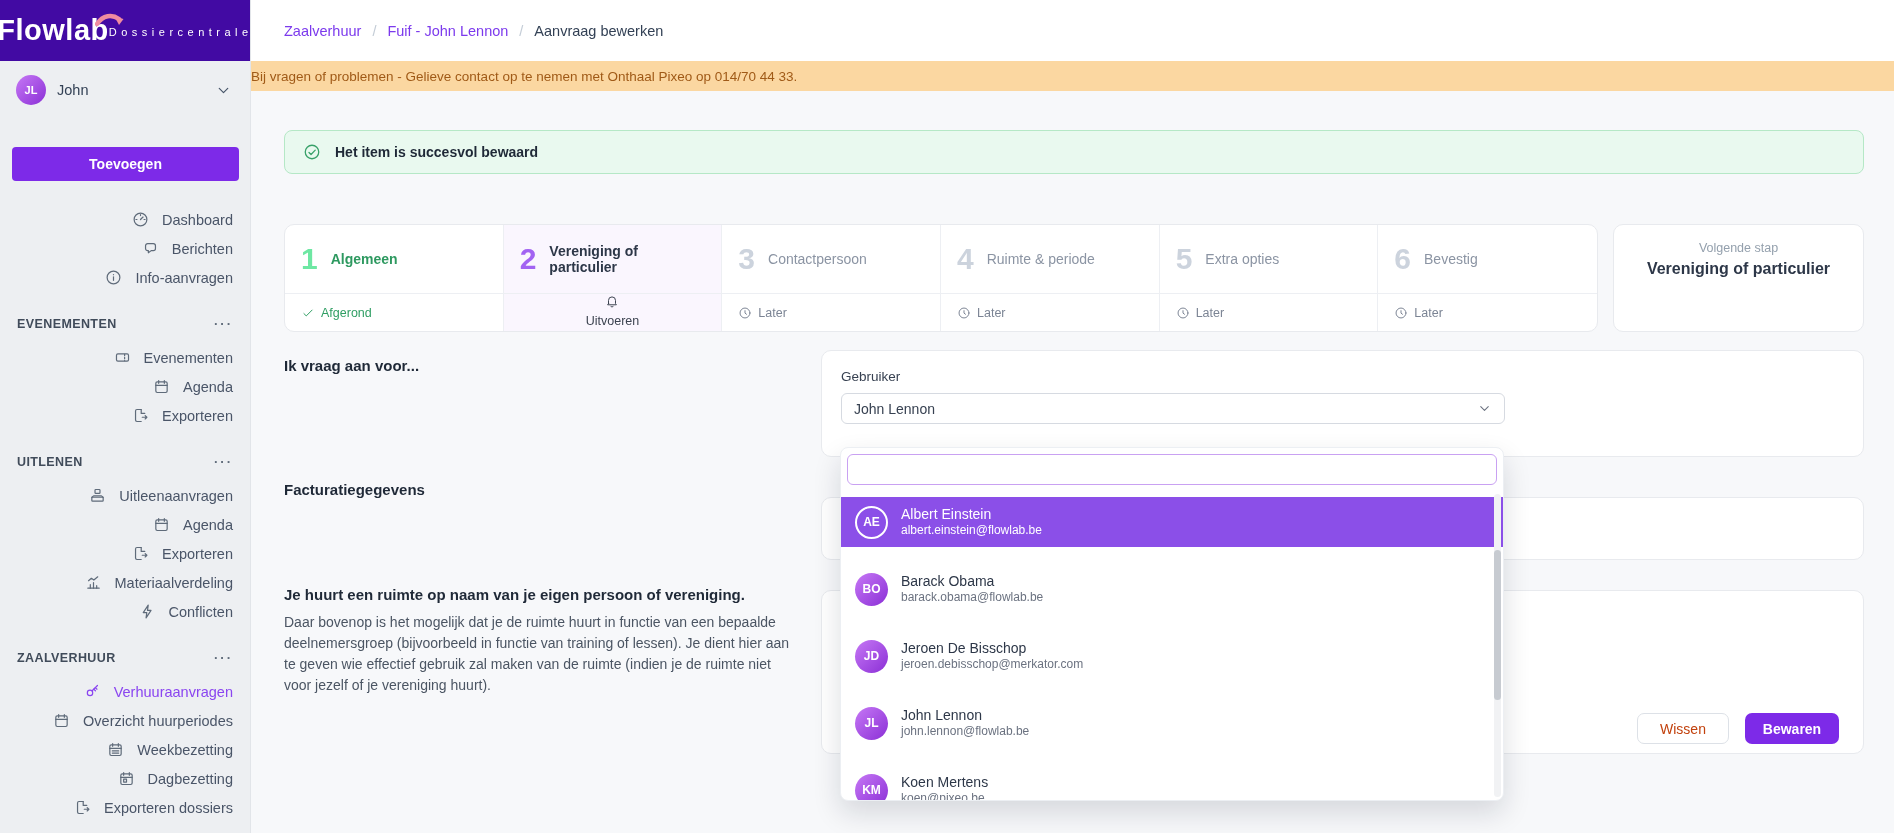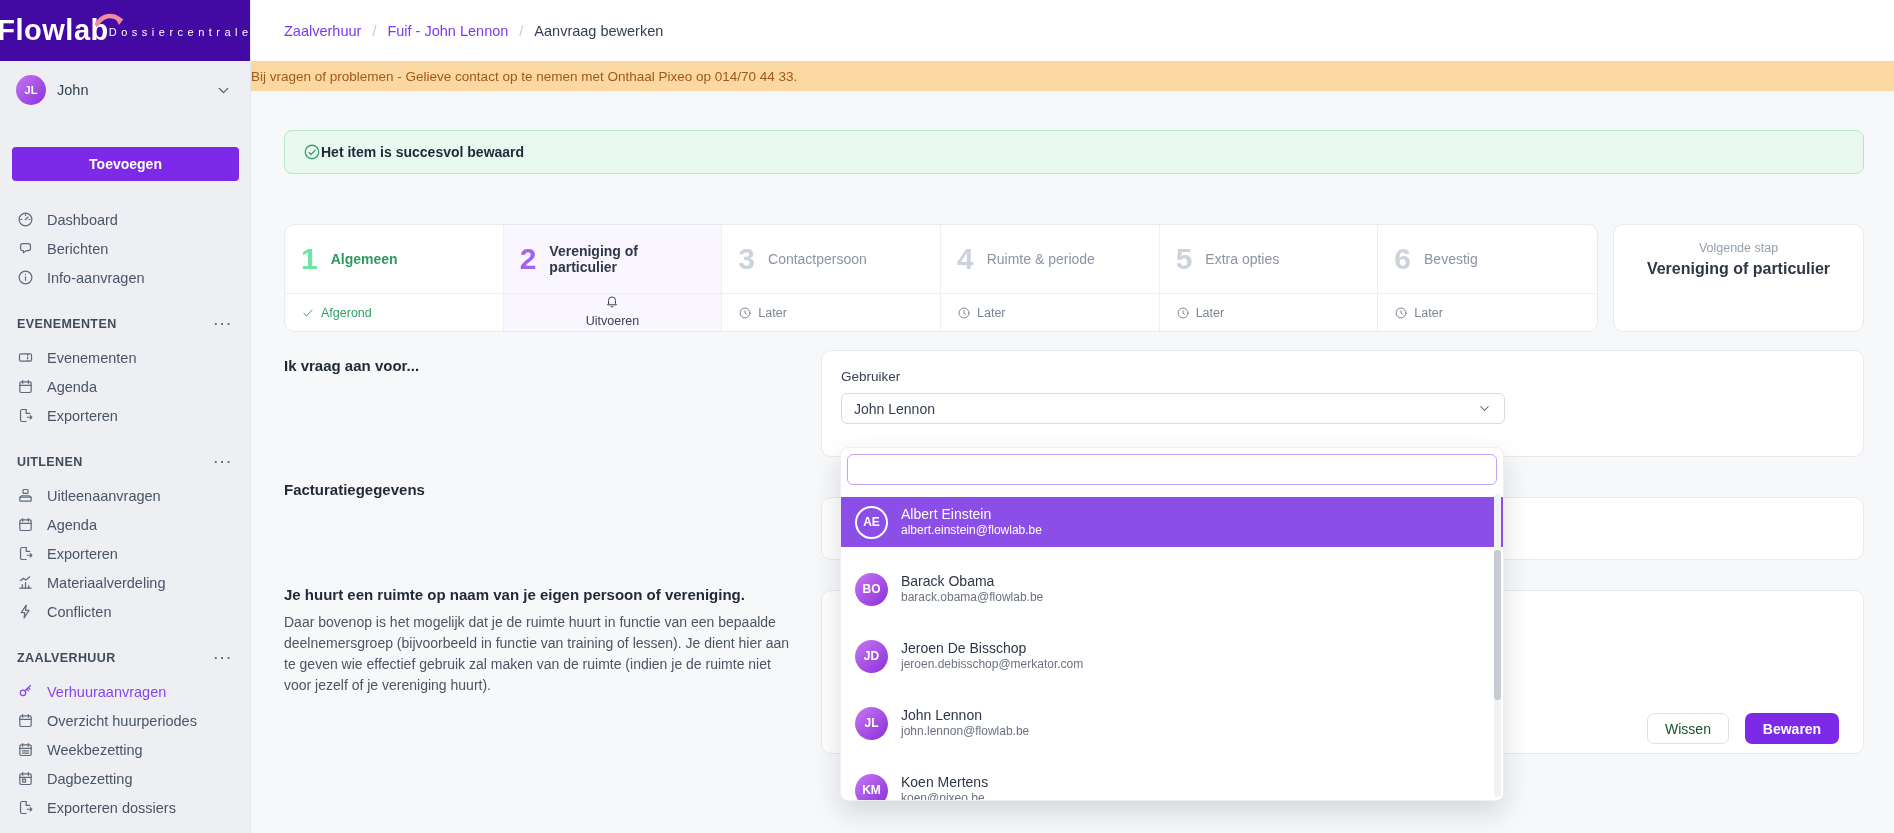--- a/index.html
+++ b/index.html
@@ -17,38 +17,38 @@
   .logo-block { height: 61px; background: #420aa3; color: #fff; display: flex; align-items: center; justify-content: center; }
   .logo-name { font-size: 29px; font-weight: 800; letter-spacing: .5px; position: relative; line-height: 1; }
   .logo-swoosh { position: absolute; right: -16px; top: -4px; }
   .logo-sub { font-size: 11px; letter-spacing: 4.5px; margin-top: 3px; font-weight: 400; }
   .user-row { display: flex; align-items: center; gap: 11px; padding: 14px 18px 10px 16px; cursor: pointer; }
   .avatar { width: 30px; height: 30px; border-radius: 50%; background: linear-gradient(135deg, #c678f5, #8b2fd6); color: #fff; font-size: 11px; font-weight: 700; display: flex; align-items: center; justify-content: center; flex: none; }
   .user-name { font-size: 14.5px; color: #334155; }
   .user-chev { margin-left: auto; color: #475569; }
   .add-btn { display: block; margin: 32px 12px 0; width: 227px; height: 34px; background: #7d2ae8; color: #fff; border: none; border-radius: 4px; font-family: inherit; font-size: 14px; font-weight: 700; cursor: pointer; }
   .nav { margin-top: 24px; }
-  .nav-item { display: flex; align-items: center; gap: 13px; height: 29px; padding: 0 17px; font-size: 14.5px; color: #4a5568; cursor: pointer; }
+  .nav-item { display: flex; align-items: center; gap: 13px; height: 29px; padding: 0 17px; font-size: 14.5px; color: #4a5568; cursor: pointer; justify-content: flex-end; }
   .nav-item .ic { color: #5f6b7a; }
   .nav-item.active { color: #8a45f0; }
   .nav-item.active .ic { color: #8a45f0; }
   .nav-section { display: flex; align-items: center; justify-content: space-between; margin-top: 24px; margin-bottom: 12px; padding: 0 17px; font-size: 12.5px; font-weight: 700; letter-spacing: .4px; color: #404b5a; }
   .nav-more { color: #5f6b7a; font-weight: 700; letter-spacing: 2px; cursor: pointer; font-size: 13px; }
 
   
   .main { position: absolute; left: 251px; top: 0; width: 1643px; height: 833px; }
   .topbar { height: 61px; background: #fff; display: flex; align-items: center; padding-left: 33px; gap: 11px; font-size: 14.5px; }
   .crumb-link { color: #7c3aed; cursor: pointer; text-decoration: none; }
   .crumb-sep { color: #c3ccd6; }
   .crumb-cur { color: #334155; }
   .notice { height: 30px; background: #fbd7a1; color: #a05a17; font-size: 13.5px; display: flex; align-items: center; }
 
   .card { position: absolute; background: #fff; border: 1px solid #e8eaee; border-radius: 10px; }
 
-  .alert { position: absolute; top: 130px; left: 33px; width: 1580px; height: 44px; background: #e9f9ef; border: 1px solid #b5e8c6; border-radius: 8px; display: flex; align-items: center; gap: 0; padding-left: 18px; }
+  .alert { position: absolute; top: 130px; left: 33px; width: 1580px; height: 44px; background: #e9f9ef; border: 1px solid #b5e8c6; border-radius: 8px; display: flex; align-items: center; gap: 14px; padding-left: 18px; }
   .alert .ic { width: 18px; height: 18px; color: #38a169; }
   .alert-text { font-size: 14px; font-weight: 700; color: #1f2937; }
 
   
   .wizard { position: absolute; top: 224px; left: 33px; width: 1314px; height: 108px; background: #fff; border: 1px solid #e8eaee; border-radius: 10px; display: grid; grid-template-columns: repeat(6, 1fr); grid-template-rows: 68px 38px; overflow: hidden; }
   .wz-step { border-right: 1px solid #edeff3; padding: 15px 16px; display: flex; align-items: center; gap: 13px; cursor: pointer; }
   .wz-step:nth-child(6) { border-right: none; }
   .wz-num { font-size: 30px; font-weight: 700; line-height: 1; }
   .wz-label { font-size: 14px; font-weight: 600; }
   .wz-step.done .wz-num { color: #6ee7a3; }
@@ -75,21 +75,21 @@
 
   .card1 { top: 350px; left: 570px; width: 1043px; height: 107px; padding: 18px 0 0 19px; }
   .field-label { font-size: 13.5px; color: #374151; margin-bottom: 9px; }
   .select { width: 664px; height: 31px; border: 1px solid #d6dae1; border-radius: 6px; background: #fff; display: flex; align-items: center; justify-content: space-between; padding: 0 12px; font-size: 14px; color: #374151; cursor: pointer; }
   .select .ic { width: 15px; height: 15px; color: #6b7280; }
 
   .card2 { top: 497px; left: 570px; width: 1043px; height: 63px; }
   .card3 { top: 590px; left: 570px; width: 1043px; height: 164px; }
   .btn-row { position: absolute; right: 24px; top: 122px; display: flex; gap: 16px; }
   .btn { height: 31px; border-radius: 7px; font-family: inherit; font-size: 14px; cursor: pointer; }
-  .btn-clear { width: 82px; background: #fff; border: 1px solid #dde1e7; color: #14532d; font-weight: 500; }
+  .btn-clear { width: 92px; background: #fff; border: 1px solid #dde1e7; color: #c2410c; font-weight: 500; }
   .btn-save { width: 94px; background: #7d2ae8; border: none; color: #fff; font-weight: 700; }
 
   
   .dropdown { position: absolute; top: 447px; left: 589px; width: 664px; height: 354px; background: #fff; border: 1px solid #eceff3; border-radius: 8px; box-shadow: 0 12px 28px rgba(15, 23, 42, .14); z-index: 10; overflow: hidden; }
   .dd-search { display: block; margin: 6px; width: 650px; height: 31px; border: 1.6px solid #c9a1f2; border-radius: 6px; padding: 0 10px; font-family: inherit; font-size: 14px; outline: none; }
   .dd-list { margin-top: 12px; }
   .dd-opt { display: flex; align-items: center; gap: 13px; height: 50px; margin-bottom: 17px; padding: 0 14px; cursor: pointer; }
   .dd-avatar { width: 33px; height: 33px; border-radius: 50%; background: linear-gradient(135deg, #c678f5, #8b2fd6); color: #fff; font-size: 12px; font-weight: 700; display: flex; align-items: center; justify-content: center; flex: none; }
   .dd-name { font-size: 14px; color: #2d3748; font-weight: 500; line-height: 17px; }
   .dd-email { font-size: 12px; color: #6b7280; line-height: 15px; }

